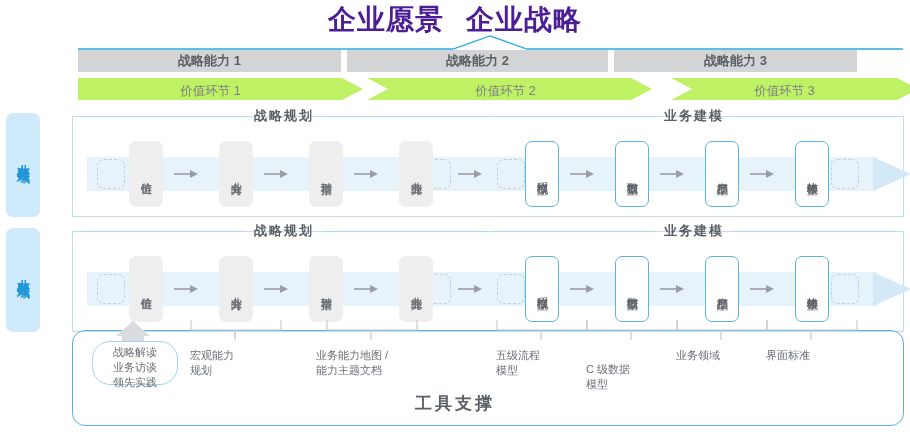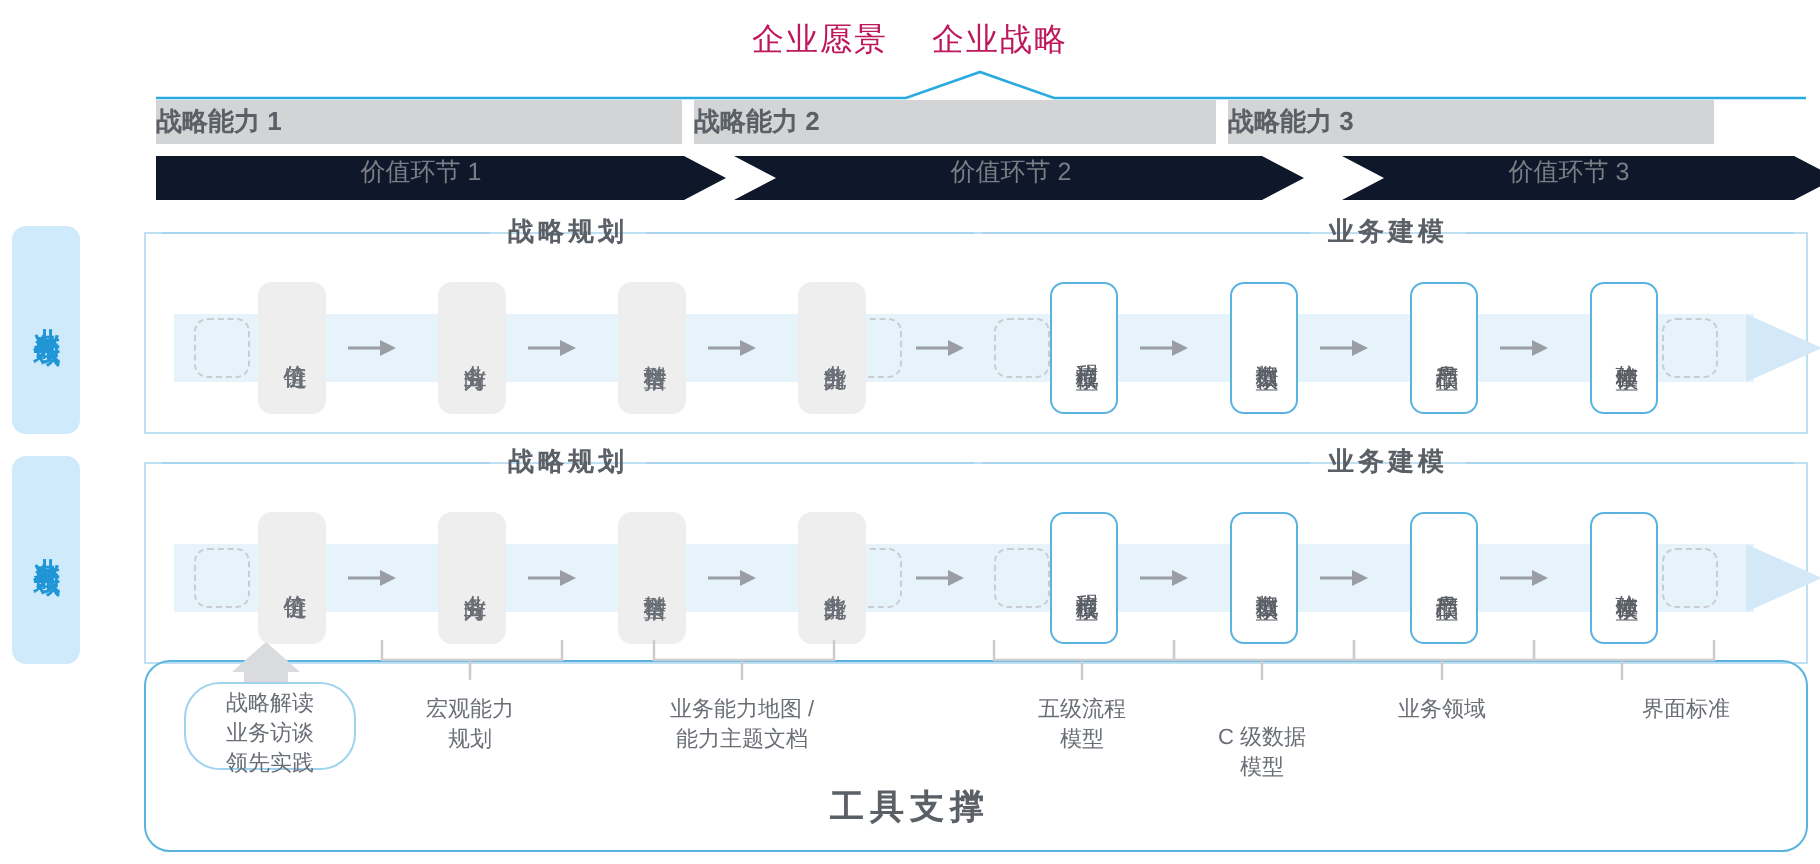--- a/index.html
+++ b/index.html
@@ -11,37 +11,37 @@
     overflow:hidden;
   }
   #root{position:relative;width:910px;height:432px;}
 
   
   .vision-row{
     position:absolute;left:0;top:4px;width:910px;height:32px;
     display:flex;justify-content:center;align-items:center;gap:22px;
   }
   .vision-title{
-    font-size:16px;font-weight:normal;color:#be185d;letter-spacing:1px;
+    font-size:28px;font-weight:bold;color:#4c1d95;letter-spacing:1px;
     white-space:nowrap;
   }
 
   
   .peak-line{position:absolute;left:78px;top:34px;width:825px;height:18px;}
 
   
   .cap-bar{
     position:absolute;height:22px;background:#d2d4d5;
-    display:flex;align-items:center;
+    display:flex;align-items:center;justify-content:center;
     font-size:13px;font-weight:bold;color:#5b5f66;white-space:nowrap;
   }
   
   .val-chev{
-    position:absolute;height:22px;background:#0f172a;
-    display:flex;align-items:flex-start;justify-content:center;
+    position:absolute;height:22px;background:#bef264;
+    display:flex;align-items:flex-end;justify-content:center;
     font-size:12.5px;color:#7a7e85;white-space:nowrap;
   }
 
   
   .domain-tab{
     position:absolute;left:6px;width:34px;
     background:#cfeafb;border-radius:7px;
     display:flex;align-items:center;justify-content:center;
   }
   .domain-tab span{
@@ -82,21 +82,21 @@
     background:transparent;border:1.2px dashed #c9ccd0;height:30px;width:28px;
     box-sizing:border-box;
   }
 
   
   .arw{position:absolute;width:26px;height:10px;}
 
   
   .brk{position:absolute;}
   .tool-lbl{
-    position:absolute;text-align:center;font-size:11px;line-height:1.32;
+    position:absolute;font-size:11px;line-height:1.32;
     color:#6a6e75;white-space:nowrap;
   }
   .tool-box{
     position:absolute;border:1.2px solid #9fd3ee;border-radius:18px;
     background:#ffffff;text-align:center;
     font-size:11px;line-height:1.35;color:#6a6e75;
     padding:3px 6px 4px;box-sizing:border-box;
   }
 
   
@@ -355,19 +355,19 @@
     <div>五级流程</div>
     <div>模型</div>
   </div>
   <div class="tool-lbl" style="left:586px;top:348px;width:90px;margin-top:14px;">
     <div>C 级数据</div>
     <div>模型</div>
   </div>
   <div class="tool-lbl" style="left:676px;top:348px;width:90px;">
     <div>业务领域</div>
   </div>
-  <div class="tool-lbl" style="left:798px;top:348px;width:90px;">
+  <div class="tool-lbl" style="left:766px;top:348px;width:90px;">
     <div>界面标准</div>
   </div>
 
   <div class="tool-title">工具支撑</div>
 
 </div>
 
 </body></html>

